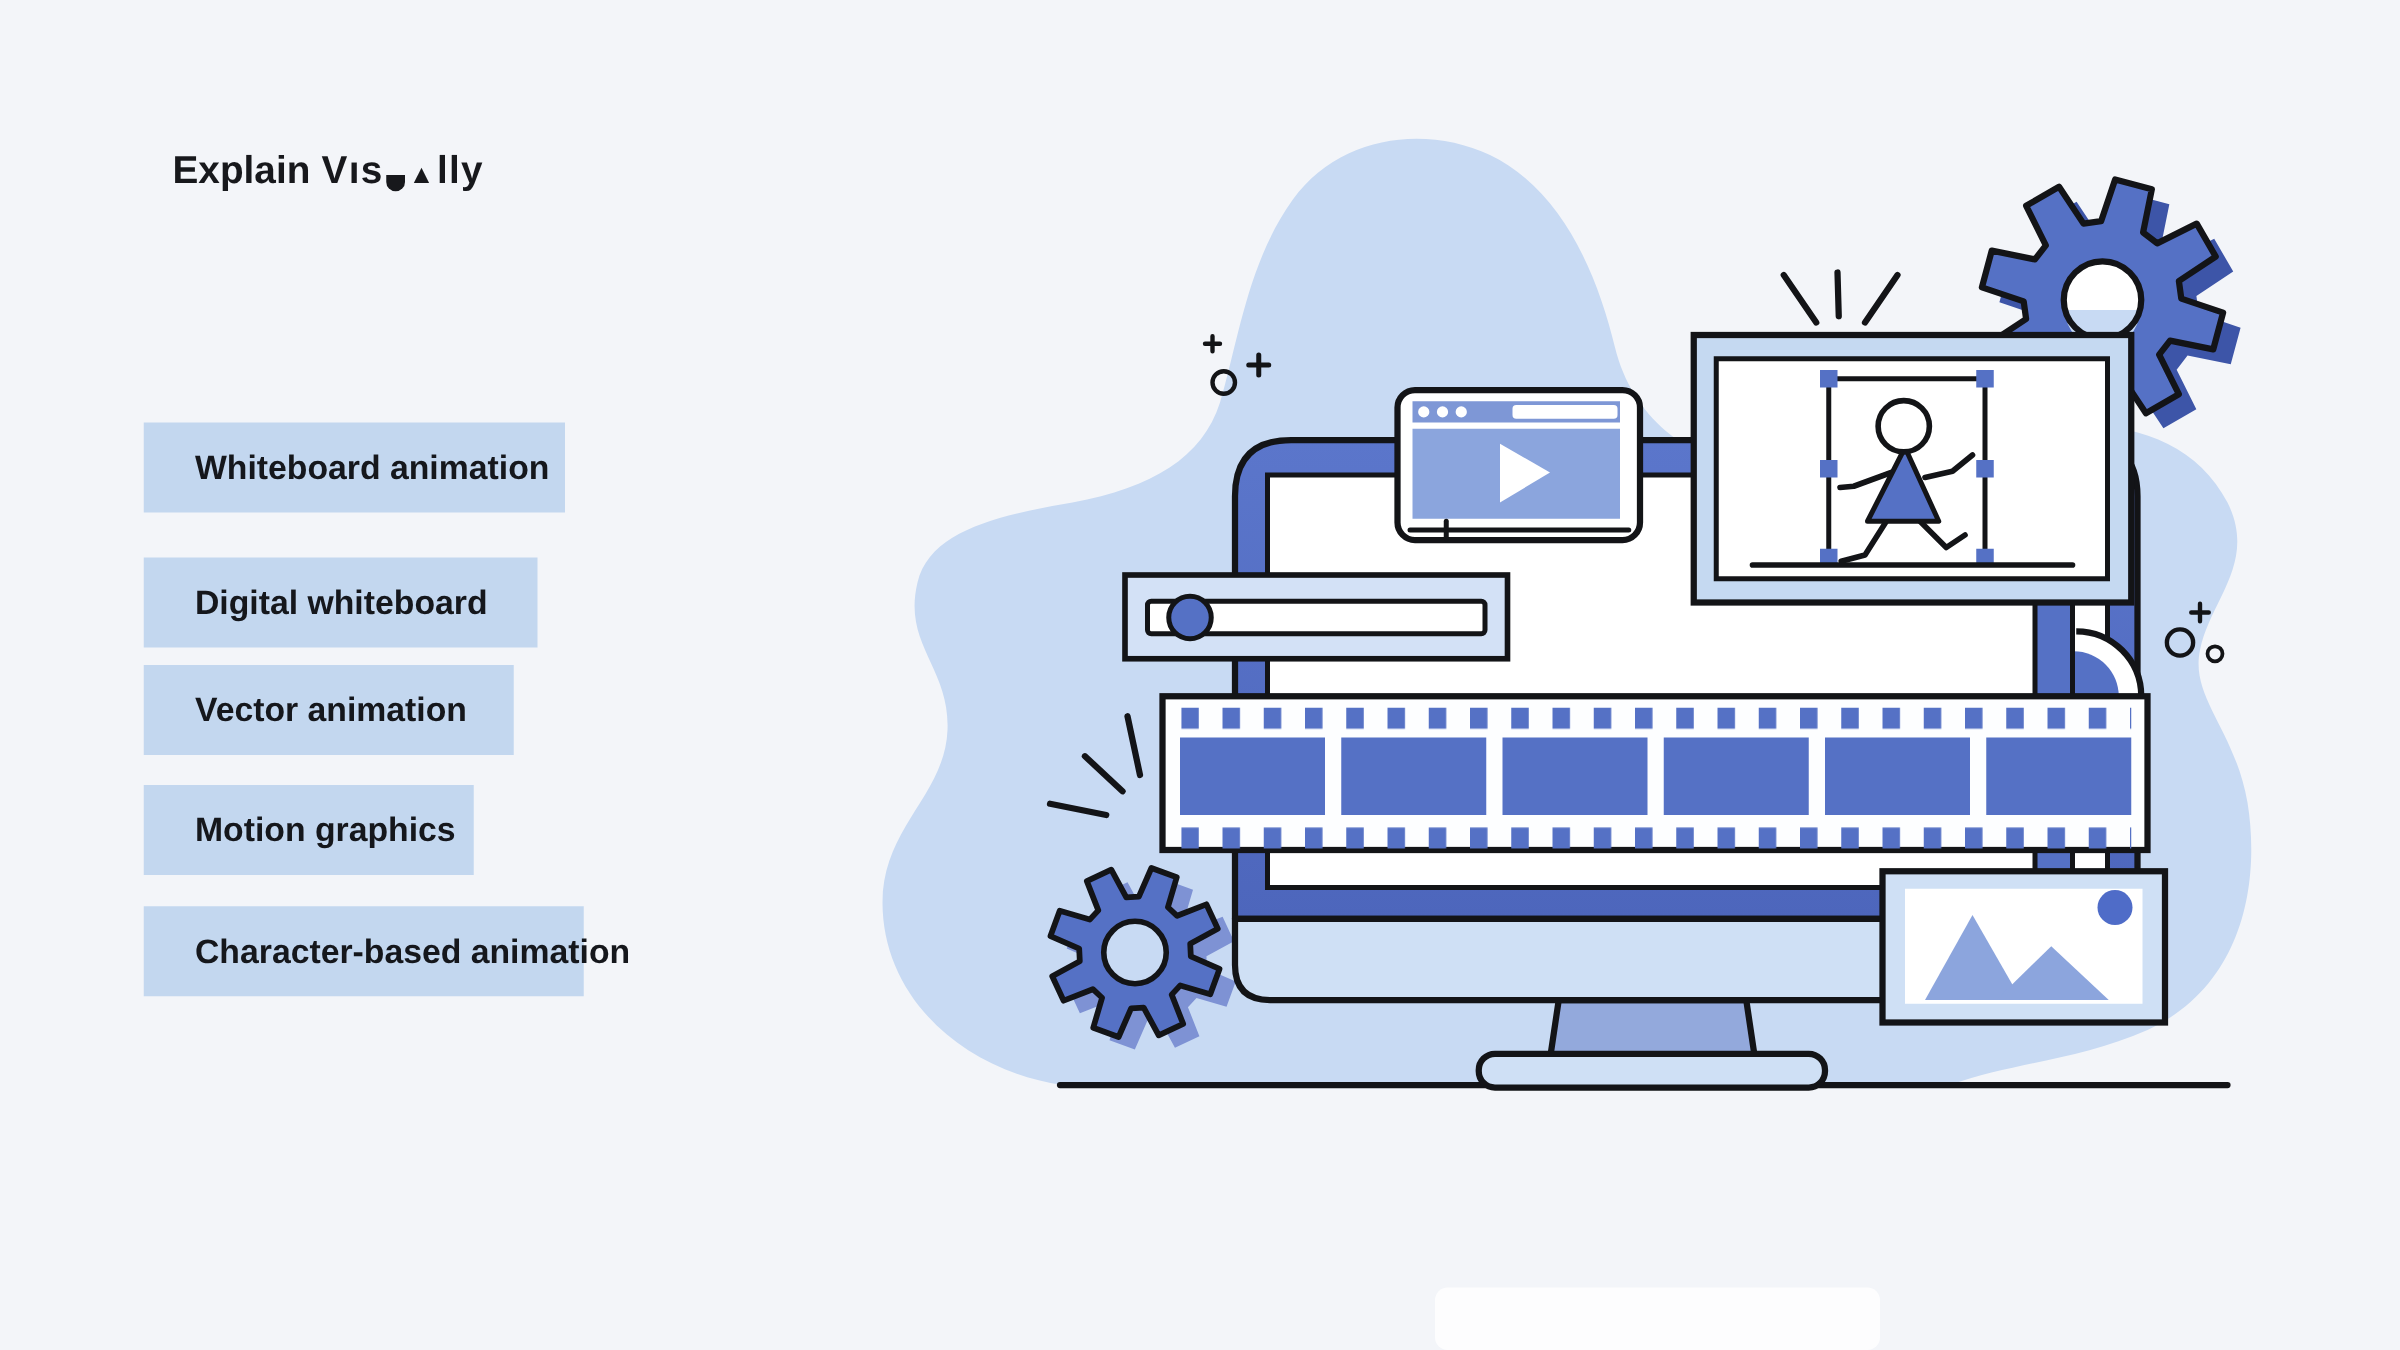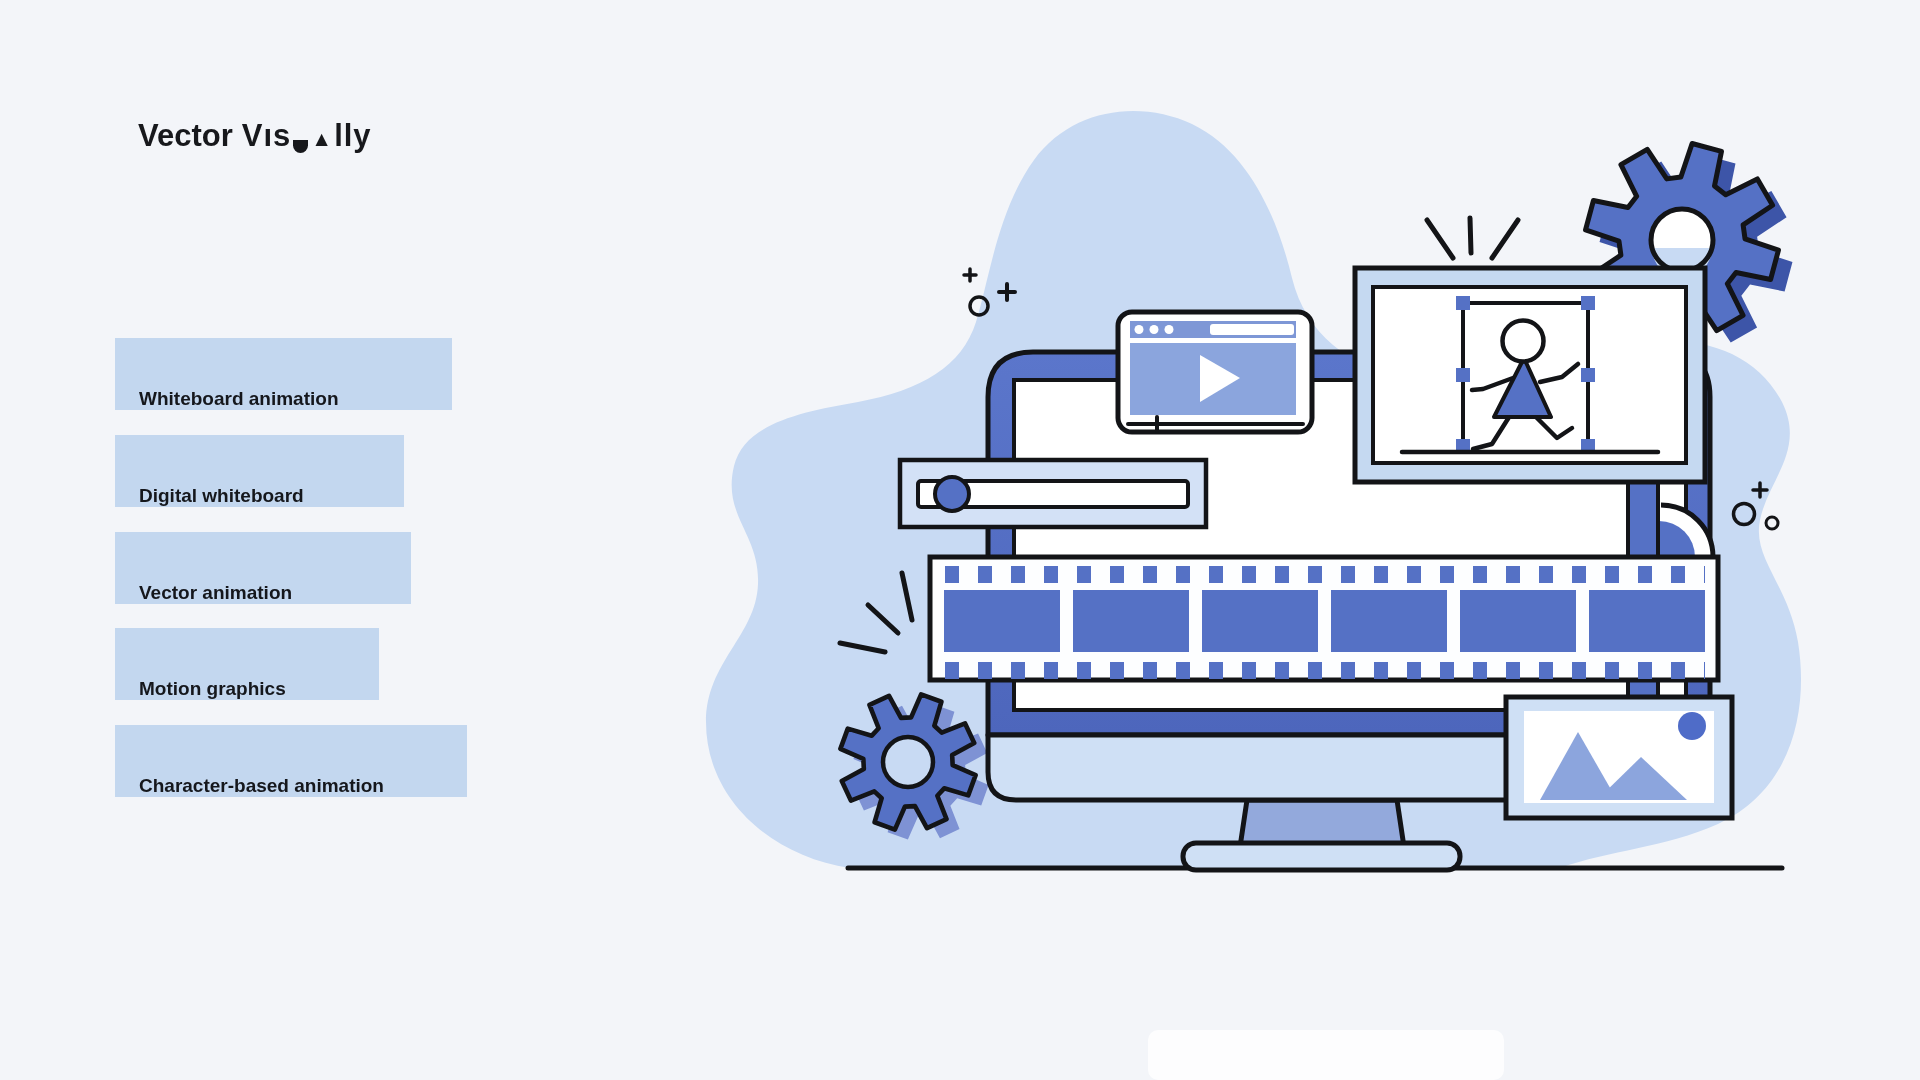--- a/index.html
+++ b/index.html
@@ -22,38 +22,38 @@
     border-radius:0 0 9px 9px;margin:0 2px;align-self:flex-end;margin-bottom:1px;
   }
   .logo .tri{font-size:21px;margin:0 1px;}
   .page-title{
     position:absolute;left:116px;top:258px;
     font-size:41px;font-weight:700;color:#14161a;letter-spacing:-0.5px;
   }
   .type-list{position:absolute;left:115px;top:338px;}
   .type-item{
     position:absolute;left:0;height:72px;background:#c3d7ef;
-    display:flex;align-items:flex-end;padding-left:24px;box-sizing:border-box;
-    font-size:19px;font-weight:700;color:#15171c;white-space:nowrap;
+    display:flex;align-items:center;padding-left:41px;box-sizing:border-box;
+    font-size:27px;font-weight:700;color:#15171c;white-space:nowrap;
   }
   .ti-0{top:0;width:337px;}
-  .ti-1{top:97px;width:289px;}
+  .ti-1{top:108px;width:315px;}
   .ti-2{top:194px;width:296px;}
   .ti-3{top:290px;width:264px;}
   .ti-4{top:387px;width:352px;}
   
   .illustration{position:absolute;left:0;top:0;}
 </style>
 </head>
 <body>
 
 <div class="canvas">
 
   <div class="logo">
-    <span>Vector</span>
+    <span>Explain</span>
     <span class="styled">
         <span>V</span>
         <span>ıs</span>
         <span class="u-bowl"></span>
         <span class="tri">▲</span>
         <span>lly</span>
       </span>
   </div>
 
 

